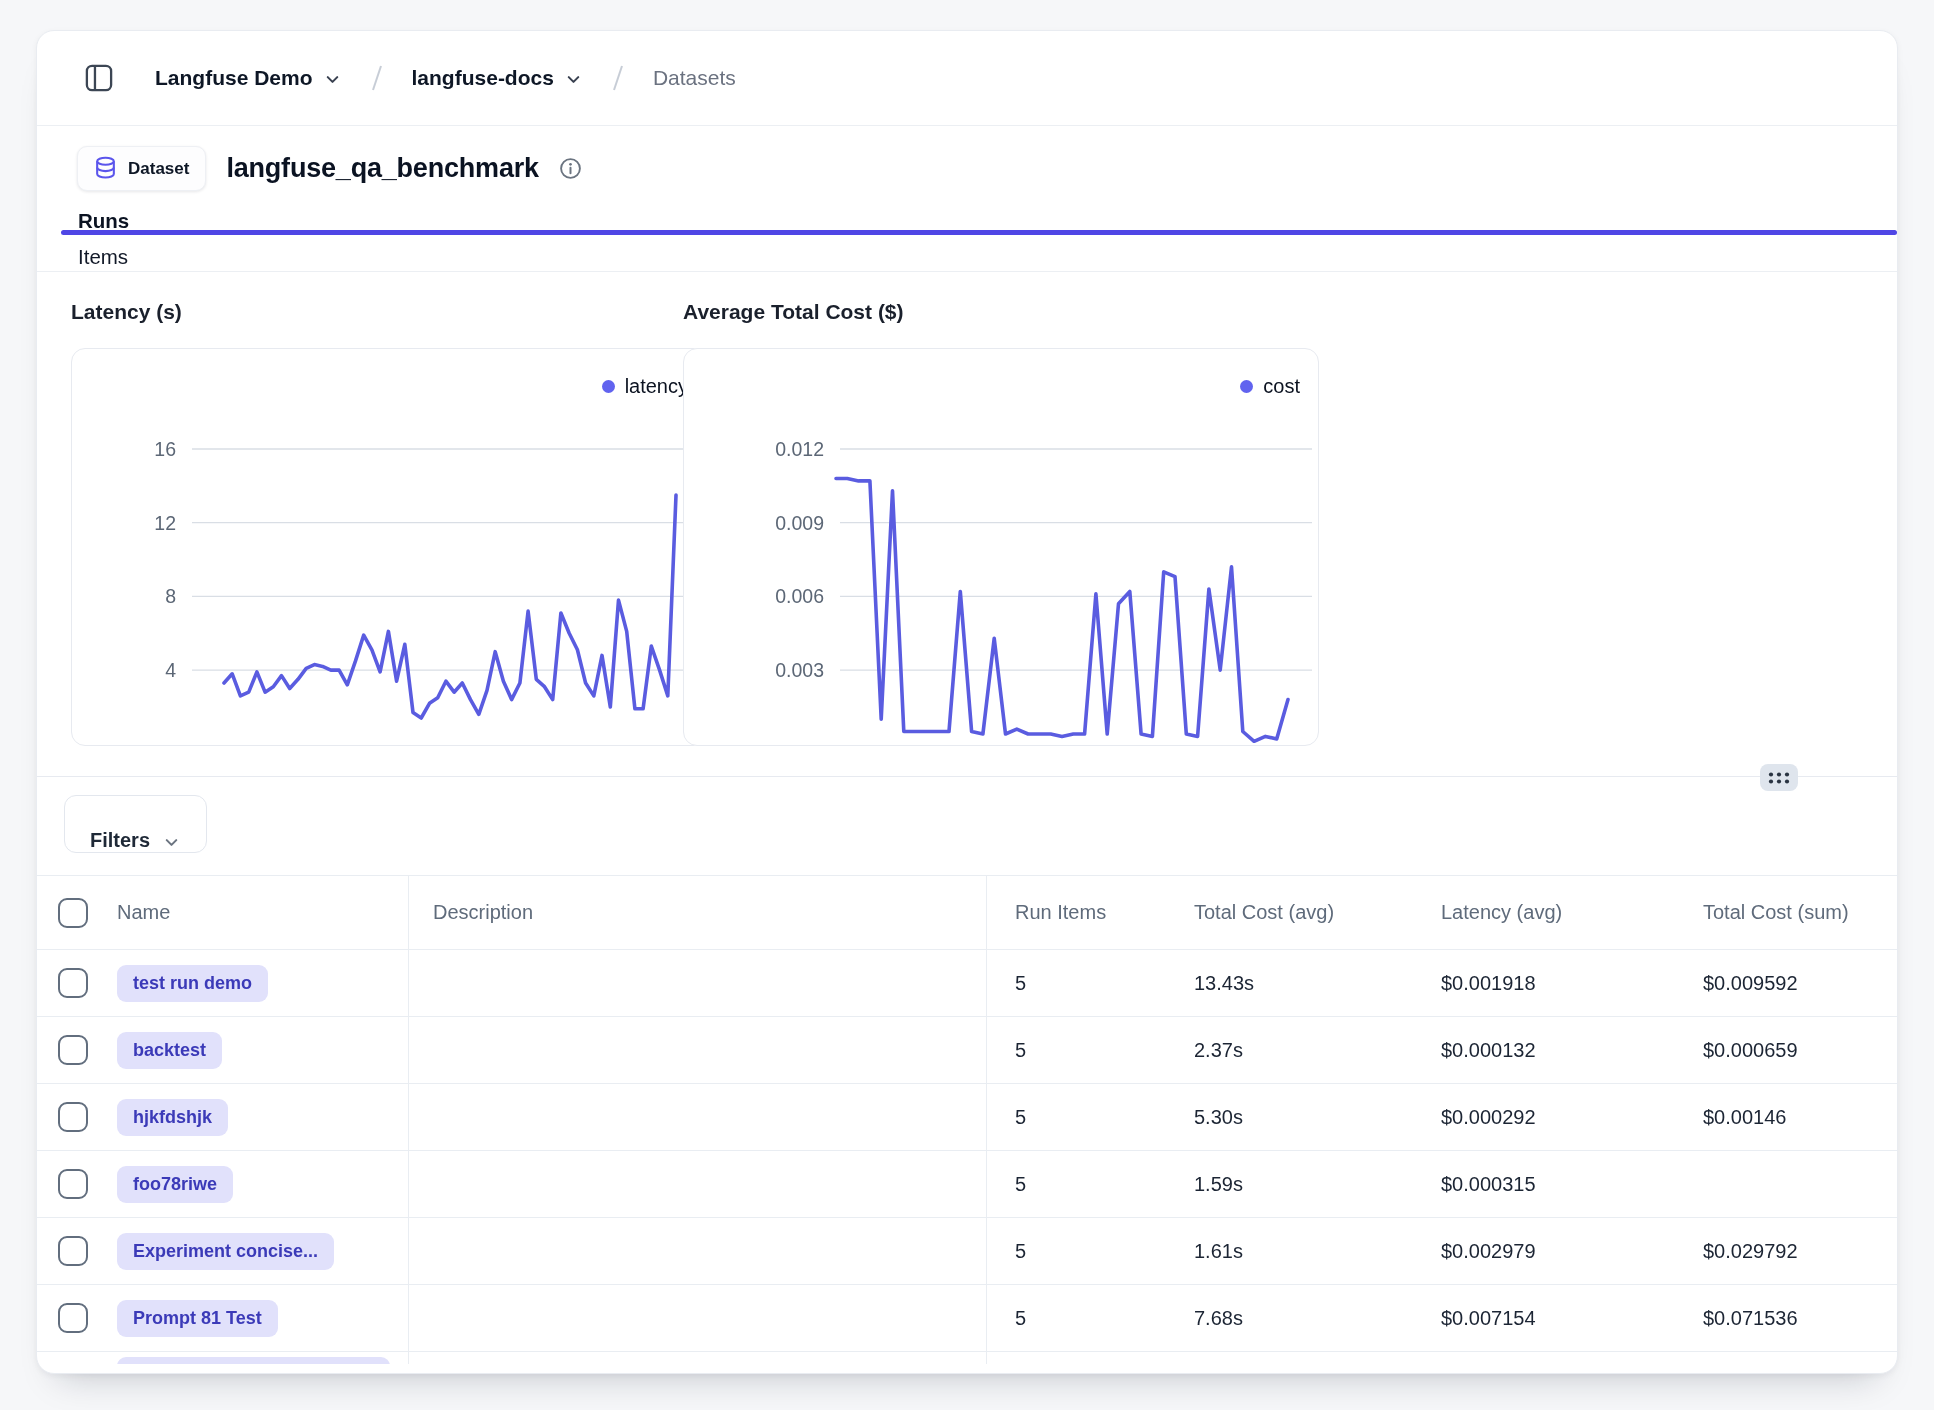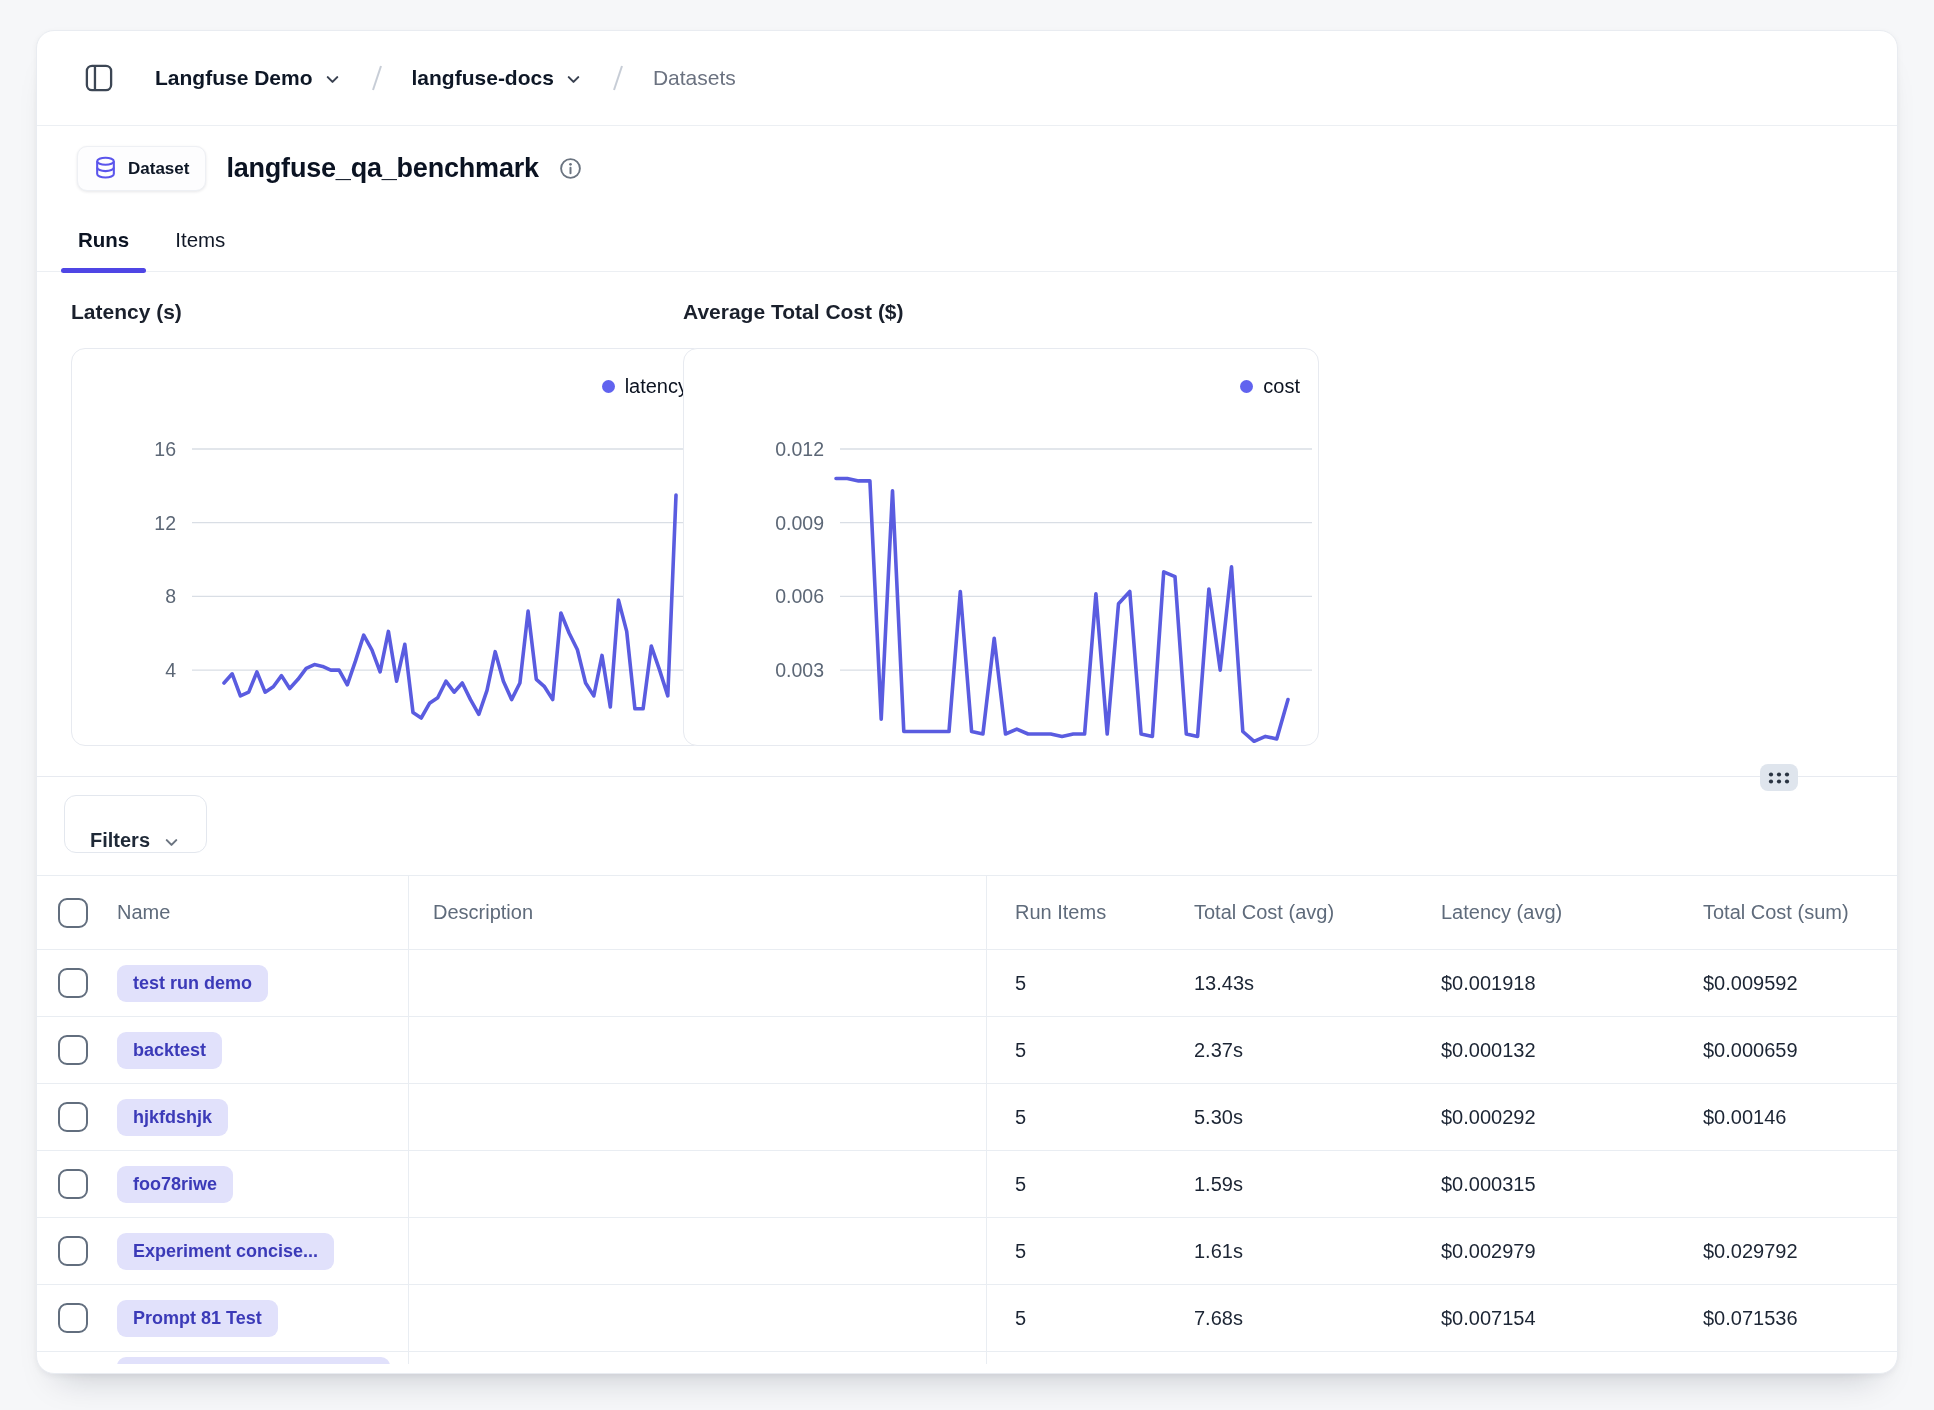--- a/index.html
+++ b/index.html
@@ -17,21 +17,21 @@
   .icon-btn { display:flex; align-items:center; justify-content:center; width:44px; height:44px; border-radius:8px; cursor:pointer; margin-right:24px; }
 
   
   .title-row { display:flex; align-items:center; gap:20px; padding:20px 40px 0 40px; }
   .type-badge { display:inline-flex; align-items:center; gap:11px; background:#fdfdfe; border:1px solid #eef0f4;
                 box-shadow:0 1px 3px rgba(15,23,42,.10); border-radius:10px; padding:9px 16px;
                 font-weight:700; font-size:17px; color:#0e1726; }
   .page-title { font-size:27px; font-weight:700; color:#0b1322; letter-spacing:-.2px; }
 
   
-  .tabs { margin-top:18px; height:63px; border-bottom:1px solid #eceff3; padding-left:24px; display:flex; gap:12px; }
+  .tabs { margin-top:18px; height:63px; border-bottom:1px solid #eceff3; padding-left:24px; display:flex; gap:12px;flex-direction:column; }
   .tab { display:flex; align-items:center; padding:0 17px; position:relative; font-size:20.5px; color:#111827; font-weight:500; cursor:pointer; }
   .tab.active { font-weight:600; color:#0b1322; }
   .tab.active::after { content:""; position:absolute; left:0; right:0; bottom:-2px; height:5px; background:#4f46e5; border-radius:3px; }
 
   
   .charts { display:flex; gap:36px; padding:28px 0 0 34px; }
   .chart-group { width:576px; }
   .chart-title { font-size:21px; font-weight:700; color:#1a202c; margin-bottom:24px; }
   .chart-card { position:relative; width:636px; height:398px; border:1.5px solid #e7eaf0; border-radius:14px; background:#fff; }
   .chart-card svg { position:absolute; inset:0; }

